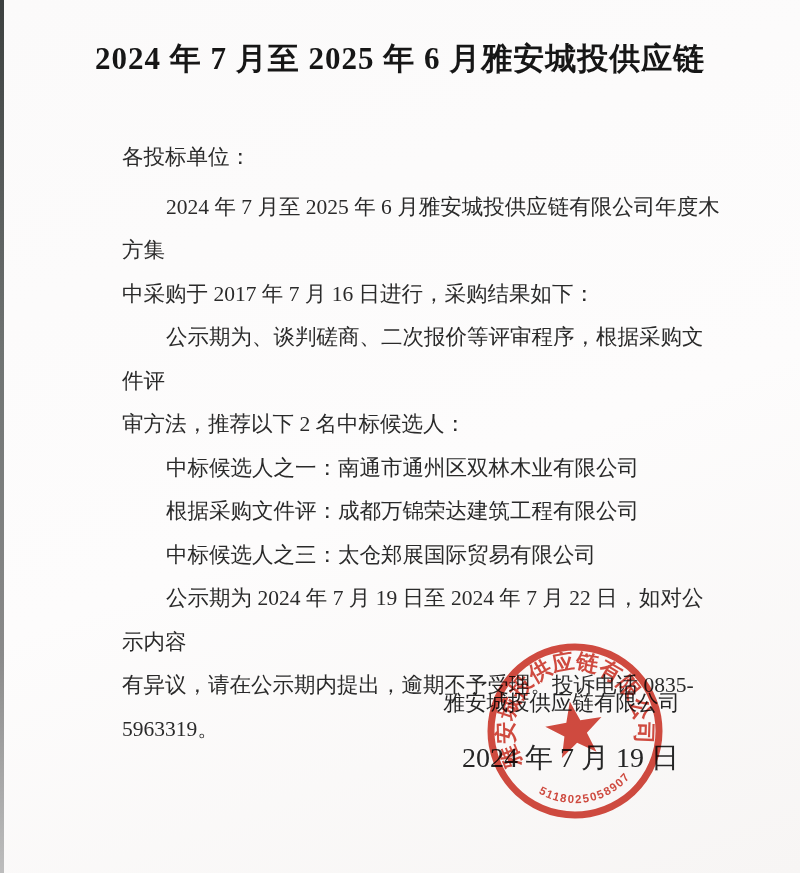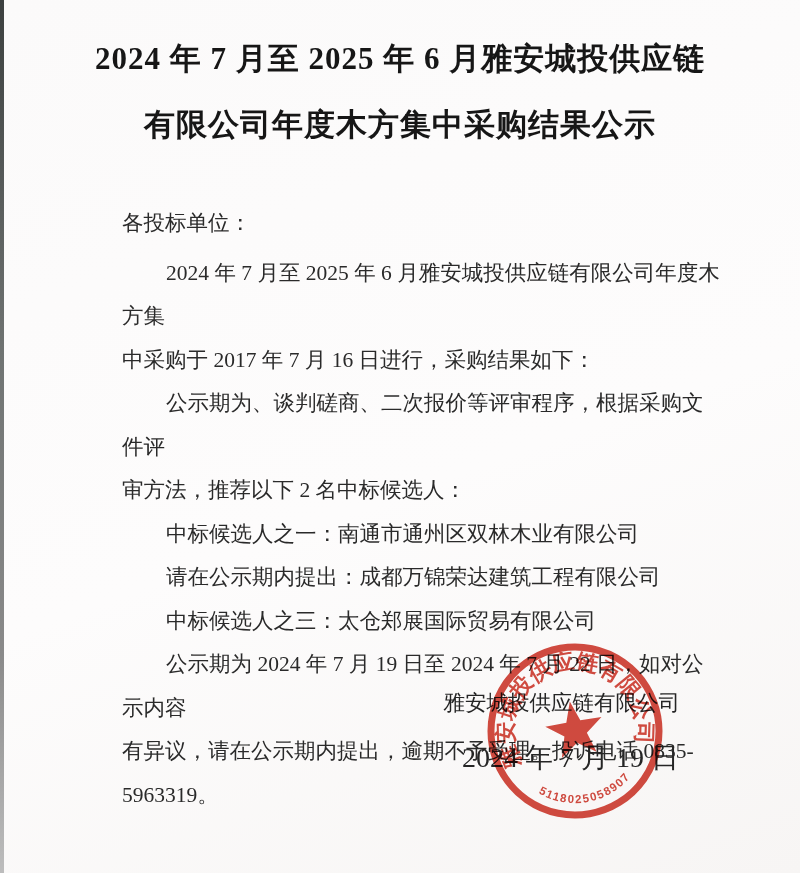--- a/index.html
+++ b/index.html
@@ -59,31 +59,30 @@
   }
 </style>
 </head>
 <body>
 
 <main class="page">
   <div class="scan-edge"></div>
 
   <h1 class="title">
     <span class="tl">2024 年 7 月至 2025 年 6 月雅安城投供应链</span>
-    <span class="tl">有限公司年度木方集中采购结果公示</span>
   </h1>
 
   <section class="docbody">
     <p class="salutation">各投标单位：</p>
     <p class="indent">2024 年 7 月至 2025 年 6 月雅安城投供应链有限公司年度木方集</p>
     <p>中采购于 2017 年 7 月 16 日进行，采购结果如下：</p>
     <p class="indent">公示期为、谈判磋商、二次报价等评审程序，根据采购文件评</p>
     <p>审方法，推荐以下 2 名中标候选人：</p>
     <p class="indent">中标候选人之一：南通市通州区双林木业有限公司</p>
-    <p class="indent">请在公示期内提出：成都万锦荣达建筑工程有限公司</p>
+    <p class="indent">根据采购文件评：成都万锦荣达建筑工程有限公司</p>
     <p class="indent">中标候选人之三：太仓郑展国际贸易有限公司</p>
     <p class="indent">公示期为 2024 年 7 月 19 日至 2024 年 7 月 22 日，如对公示内容</p>
     <p>有异议，请在公示期内提出，逾期不予受理。投诉电话 0835-5963319。</p>
   </section>
 
   <div class="signature">雅安城投供应链有限公司</div>
   <div class="sign-date">2024 年 7 月 19 日</div>
 
   <svg class="seal" viewBox="0 0 230 230" xmlns="http://www.w3.org/2000/svg">
     <defs>

